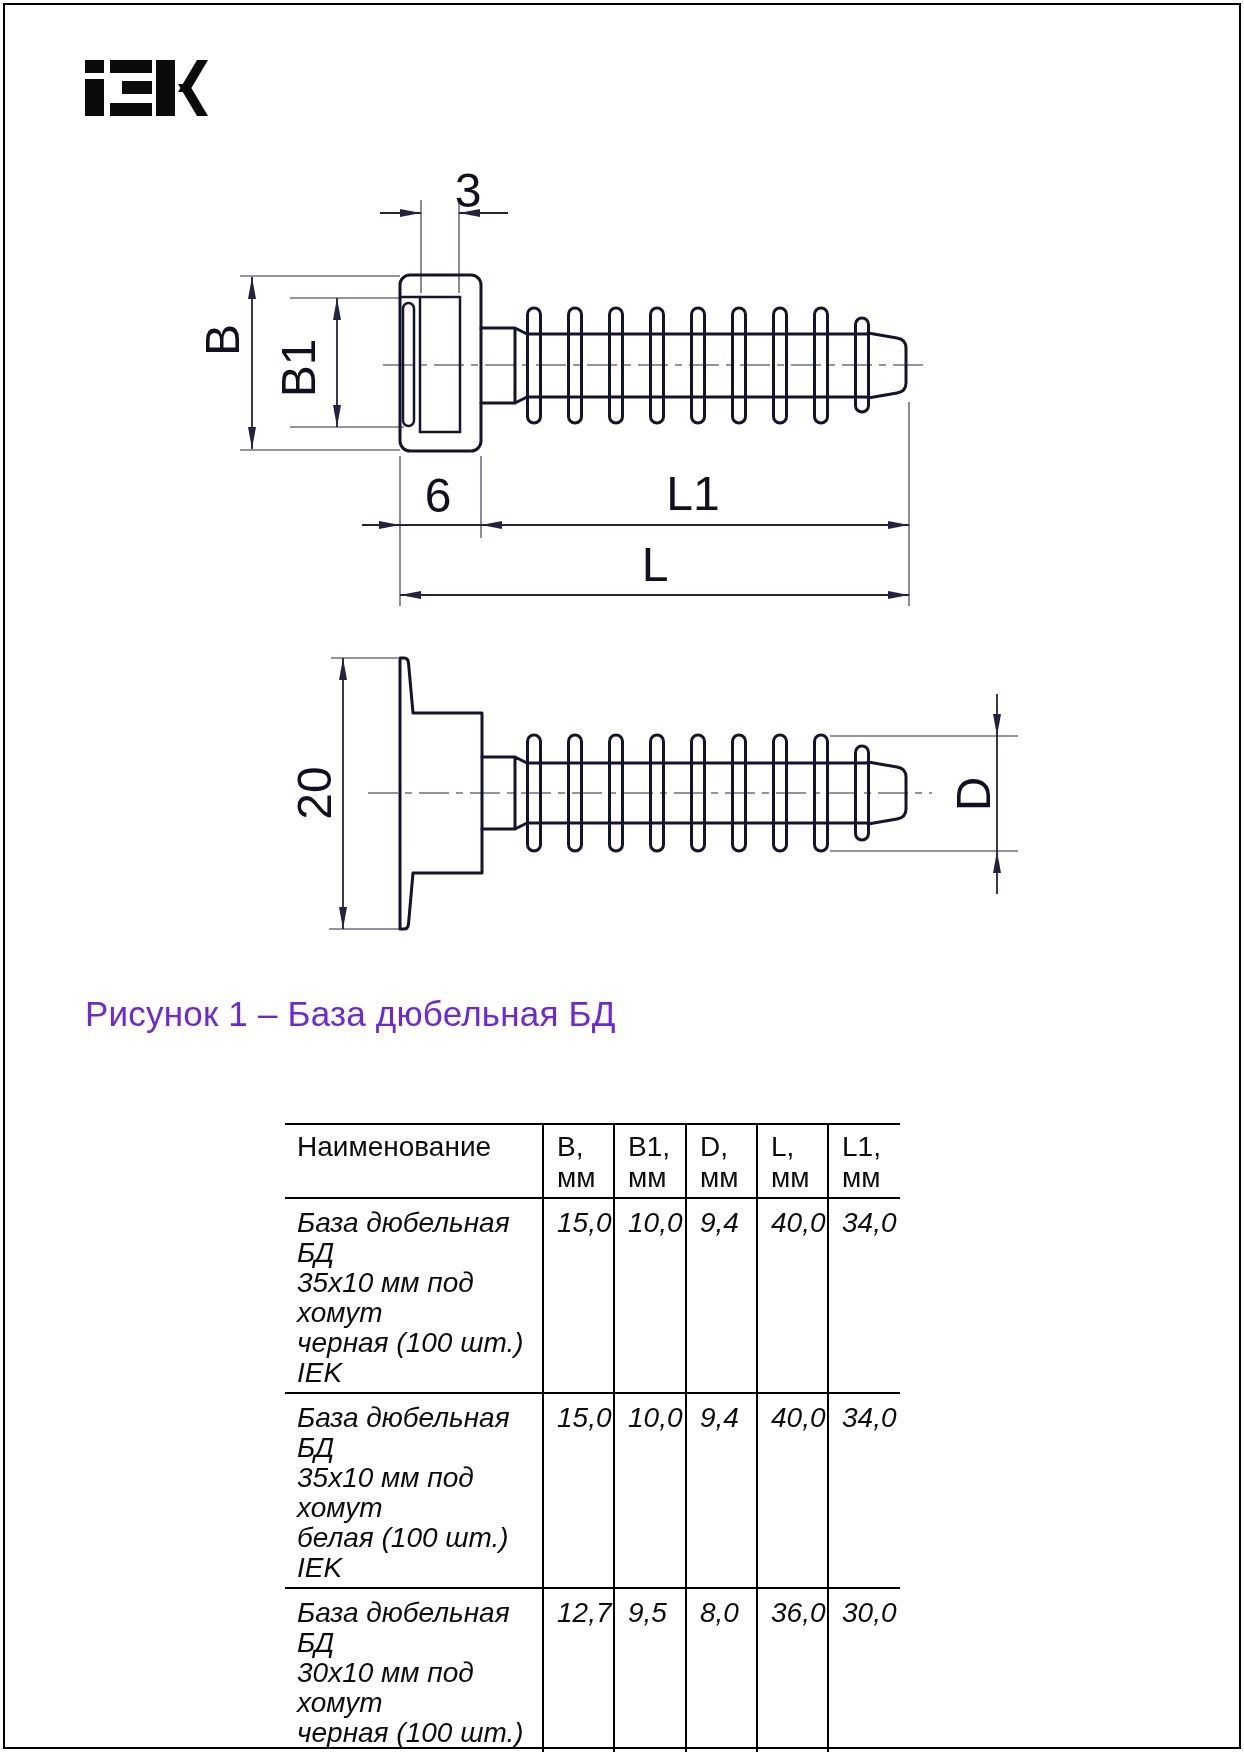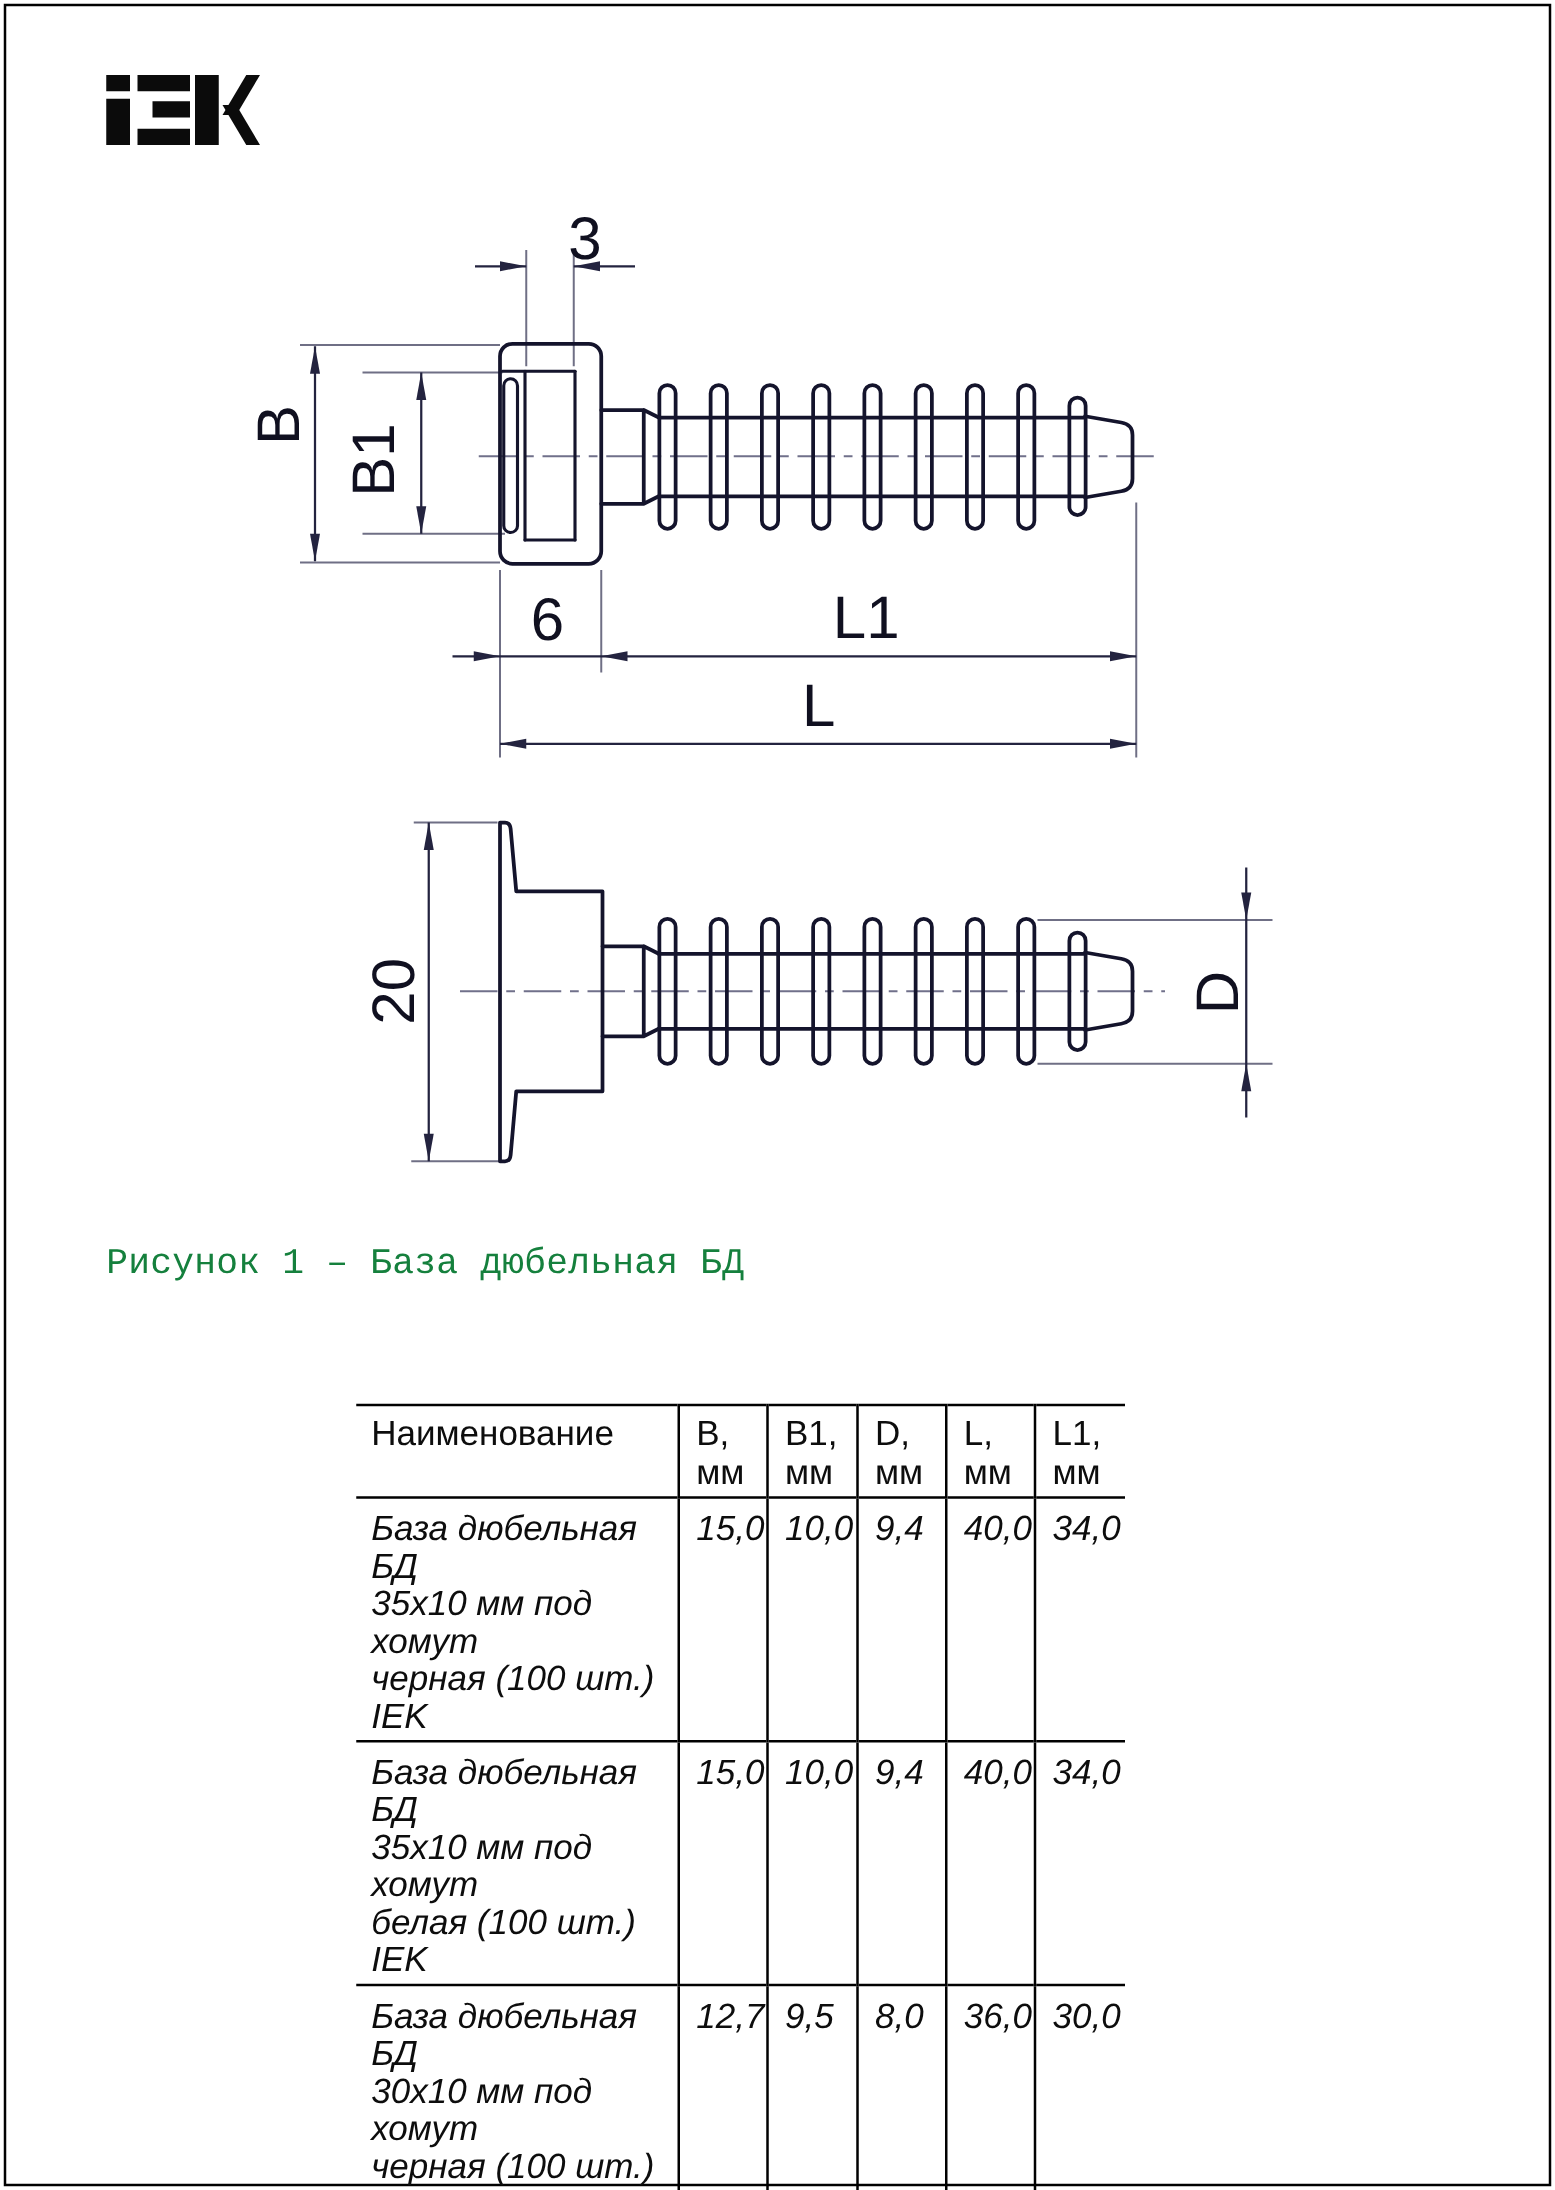--- a/index.html
+++ b/index.html
@@ -1,21 +1,21 @@
 <!DOCTYPE html>
 <html><head>
 <meta charset="utf-8">
 <style>
   html,body{margin:0;padding:0;background:#fff;}
   body{width:1244px;height:1752px;position:relative;overflow:hidden;
        font-family:"Liberation Sans", sans-serif;color:#111;}
   .page-frame{position:absolute;inset:3px;border:2px solid #000;pointer-events:none;}
   .drawing-wrap{position:absolute;left:0;top:0;width:1244px;height:970px;}
-  .caption{position:absolute;left:85px;top:994px;font-size:29px;color:#15803d;
-           letter-spacing:.2px;font-family:Liberation Mono, monospace;}
+  .caption{position:absolute;left:85px;top:994px;font-size:35px;color:#6d28d9;
+           letter-spacing:.2px;}
   .spec-table-wrap{position:absolute;left:285px;top:1123px;}
   table.spec{border-collapse:collapse;width:615px;table-layout:fixed;
              font-size:28px;color:#0d0d0d;
              border-top:2px solid #000;border-bottom:2px solid #000;}
   table.spec tr{border-bottom:2px solid #000;}
   table.spec th, table.spec td{
       vertical-align:top;text-align:left;font-weight:normal;
       white-space:pre-line;padding:7px 4px 4px 12px;line-height:31px;}
   table.spec th{height:62px;padding-top:6px;}
   table.spec td{height:89px;padding-top:9px;line-height:30px;font-style:italic;}

